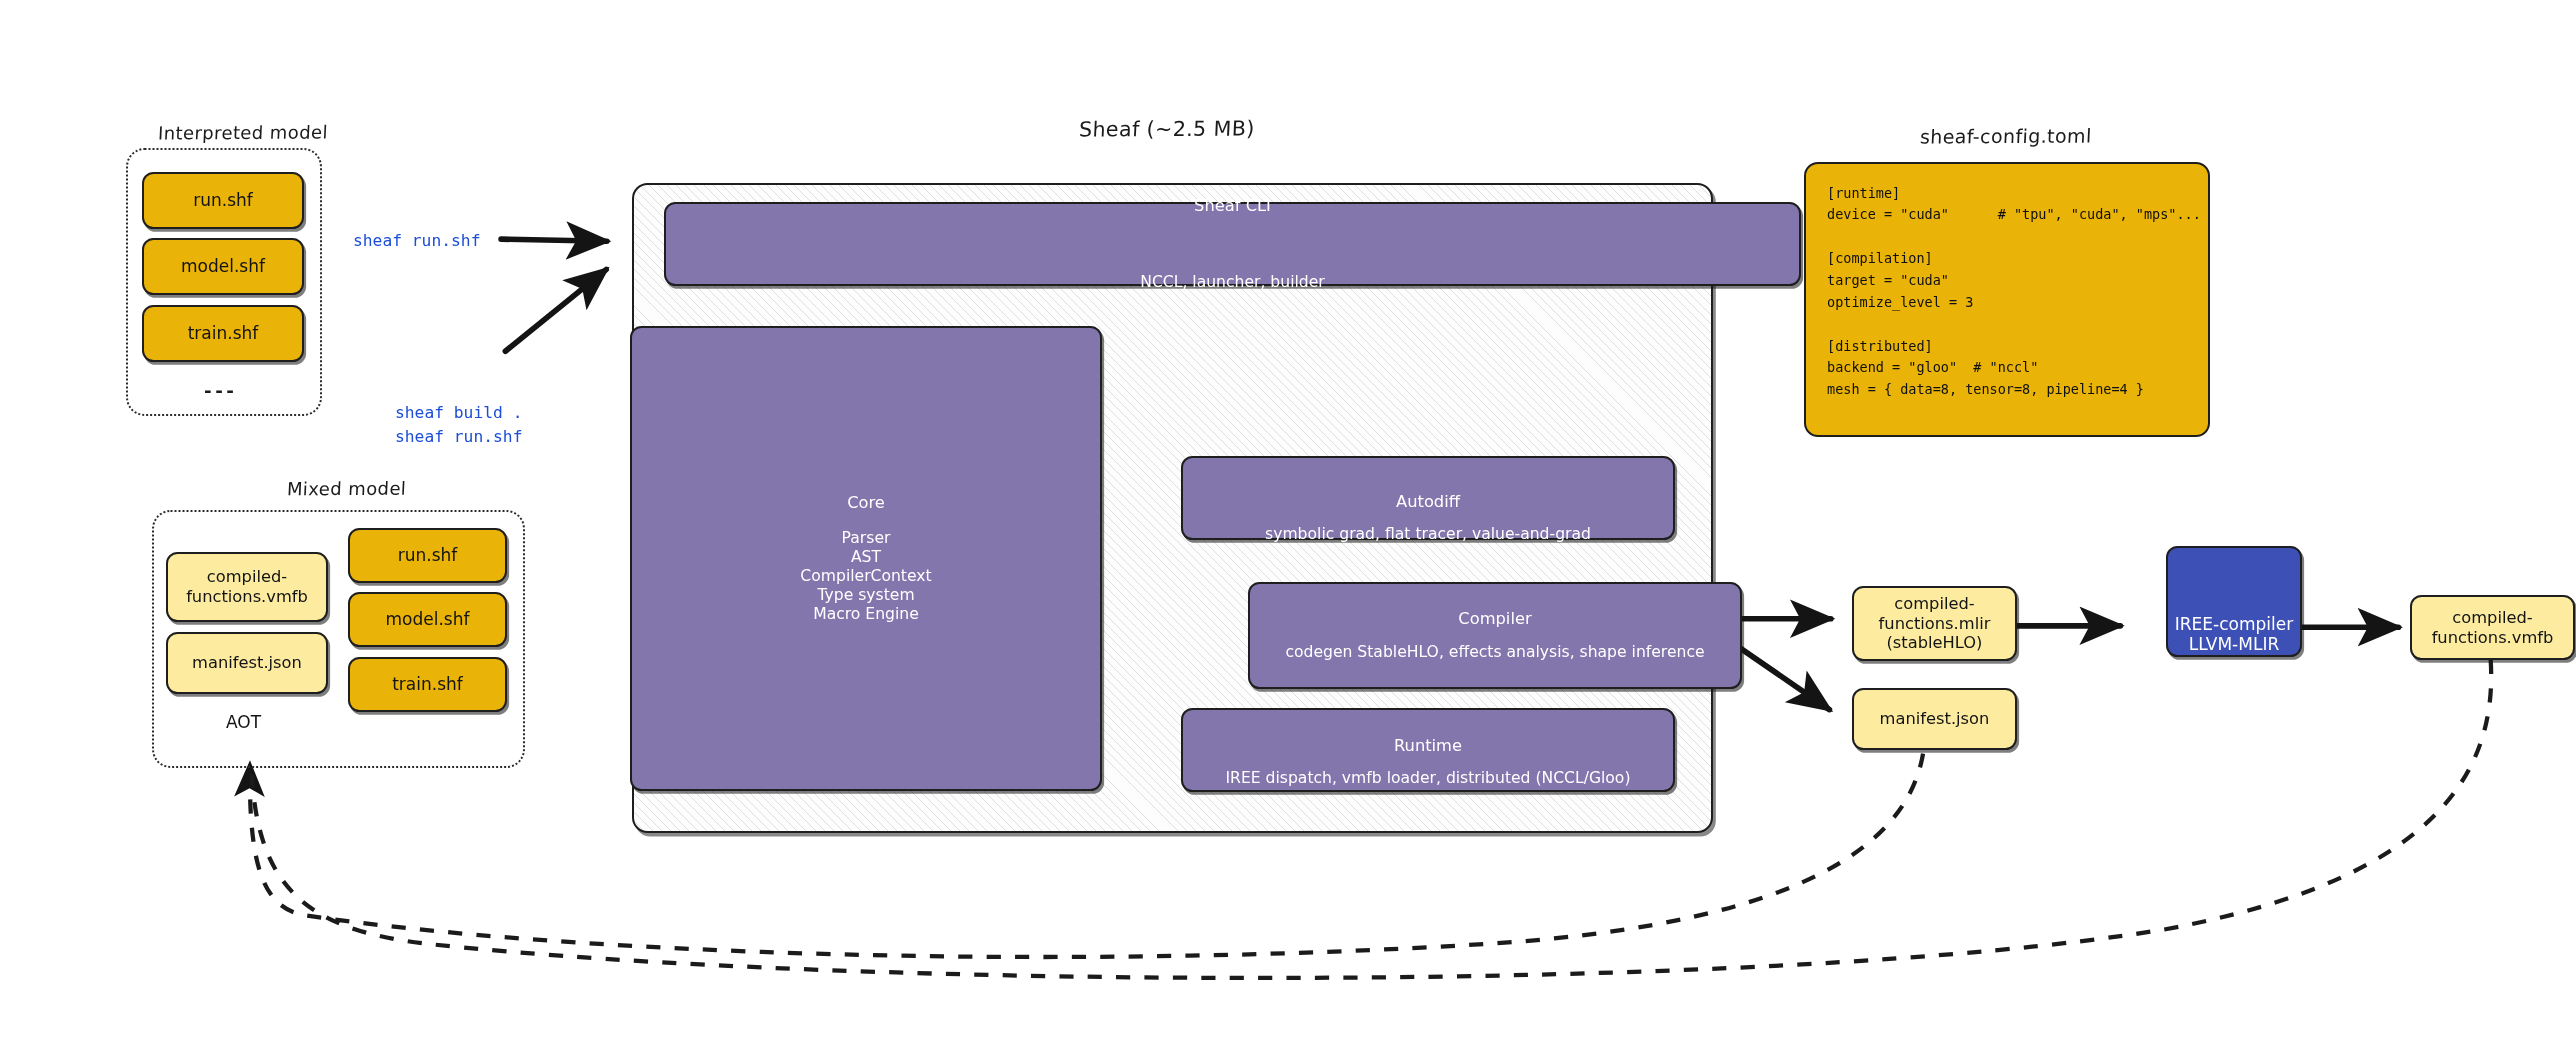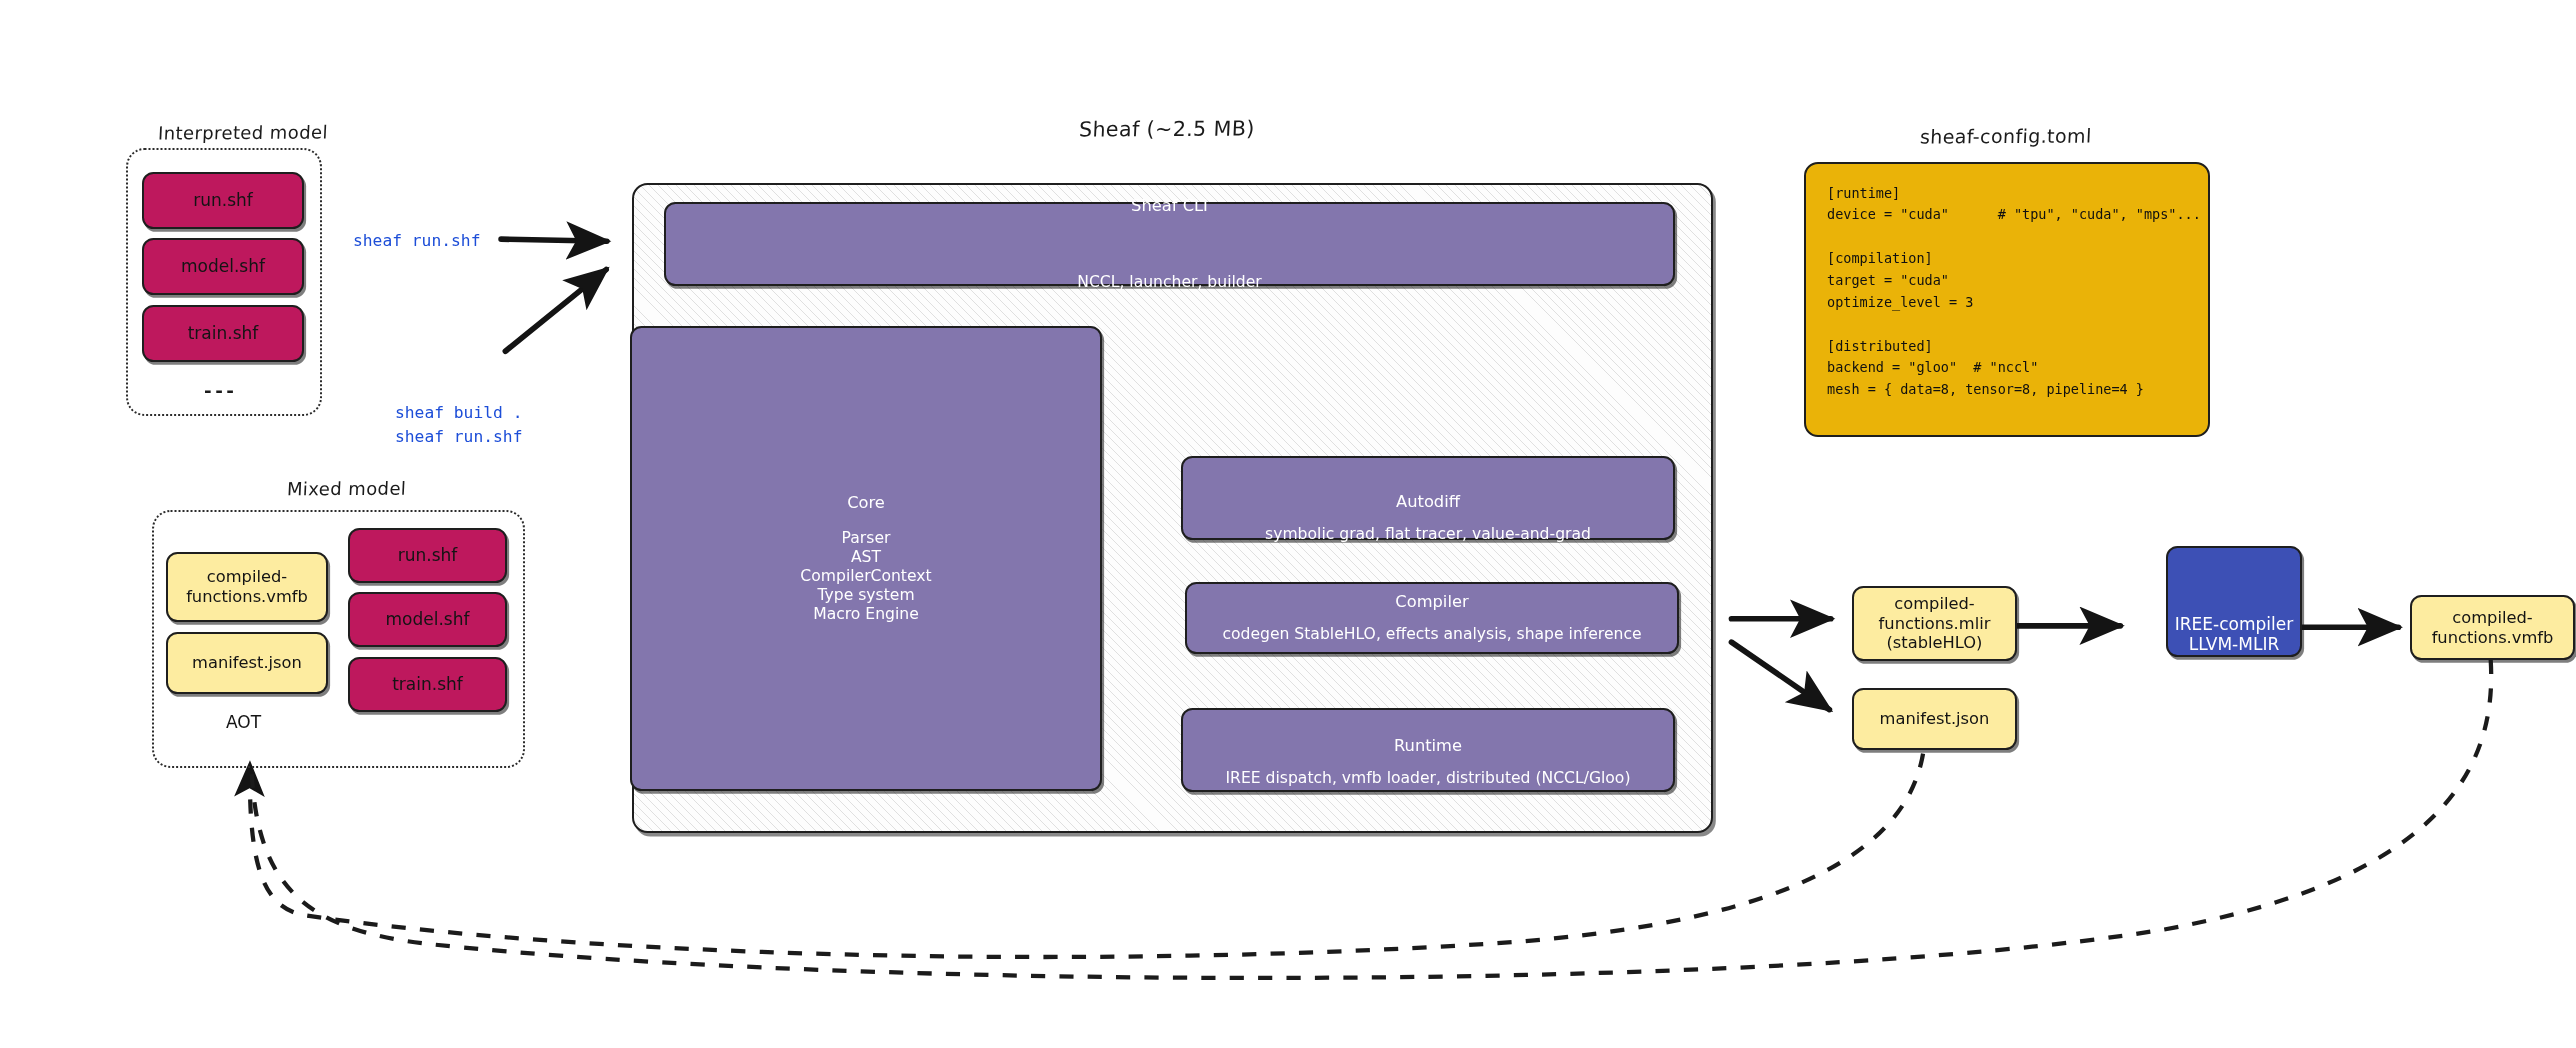--- a/index.html
+++ b/index.html
@@ -52,21 +52,21 @@
     box-shadow: 2.1px 2.8px 0 rgba(20,20,20,0.55);
     line-height: 1.22;
   }
   .node .n-title {
     font-weight: 400;
   }
   .node .n-sub {
     font-weight: 400;
   }
 
-  .node-blue   { background: #be185d; color: #141414; }
+  .node-blue   { background: #eab308; color: #141414; }
   .node-yellow { background: #fdeca0; color: #141414; }
   .node-purple { background: #8376ad; color: #ffffff; }
   .node-navy   { background: #3d50b5; color: #ffffff; }
 
   
   .hatch-box {
     position: absolute;
     box-sizing: border-box;
     border: 2.1px solid #1e1e1e;
     border-radius: 15.6px;
@@ -207,41 +207,41 @@
     <span class="n-title">model.shf</span>
   </div>
   <div class="node node-blue" style="left:348px; top:657px; width:159px; height:55px; font-size:17px;">
     <span class="n-title">train.shf</span>
   </div>
 
   <div class="hand-title" style="left:1079px; top:117px; font-size:20.6px;">Sheaf (~2.5 MB)</div>
 
   <div class="hatch-box" style="left:632px; top:183px; width:1081px; height:650px;"></div>
 
-  <div class="node node-purple" style="left:664px; top:202px; width:1011px; height:84px;gap:42px;">
+  <div class="node node-purple" style="left:664px; top:202px; width:1137px; height:84px;gap:42px;">
     <span class="n-title" style="font-size:16.3px;">Sheaf CLI</span>
     <span class="n-sub" style="font-size:15.6px; margin-top:15.6px;">NCCL, launcher, builder</span>
   </div>
 
   <div class="node node-purple" style="left:630px; top:326px; width:472px; height:465px;">
     <span class="n-title" style="font-size:16.3px;">Core</span>
     <span class="n-sub" style="font-size:15.6px; margin-top:15.6px;">Parser</span>
     <span class="n-sub" style="font-size:15.6px;">AST</span>
     <span class="n-sub" style="font-size:15.6px;">CompilerContext</span>
     <span class="n-sub" style="font-size:15.6px;">Type system</span>
     <span class="n-sub" style="font-size:15.6px;">Macro Engine</span>
   </div>
 
 
   <div class="node node-purple" style="left:1181px; top:456px; width:494px; height:84px;">
     <span class="n-title" style="font-size:16.3px;margin-top:40px;">Autodiff</span>
     <span class="n-sub" style="font-size:15.6px; margin-top:14px;">symbolic grad, flat tracer, value-and-grad</span>
   </div>
 
-  <div class="node node-purple" style="left:1185px; top:582px; width:494px; height:72px;">
+  <div class="node node-purple" style="left:1248px; top:582px; width:494px; height:107px;">
     <span class="n-title" style="font-size:16.3px;">Compiler</span>
     <span class="n-sub" style="font-size:15.6px; margin-top:14px;">codegen StableHLO, effects analysis, shape inference</span>
   </div>
 
   <div class="node node-purple" style="left:1181px; top:708px; width:494px; height:84px;">
     <span class="n-title" style="font-size:16.3px;margin-top:24px;">Runtime</span>
     <span class="n-sub" style="font-size:15.6px; margin-top:14px;">IREE dispatch, vmfb loader, distributed (NCCL/Gloo)</span>
   </div>
 
   <div class="hand-title" style="left:1920px; top:125px; font-size:19px;">sheaf-config.toml</div>

